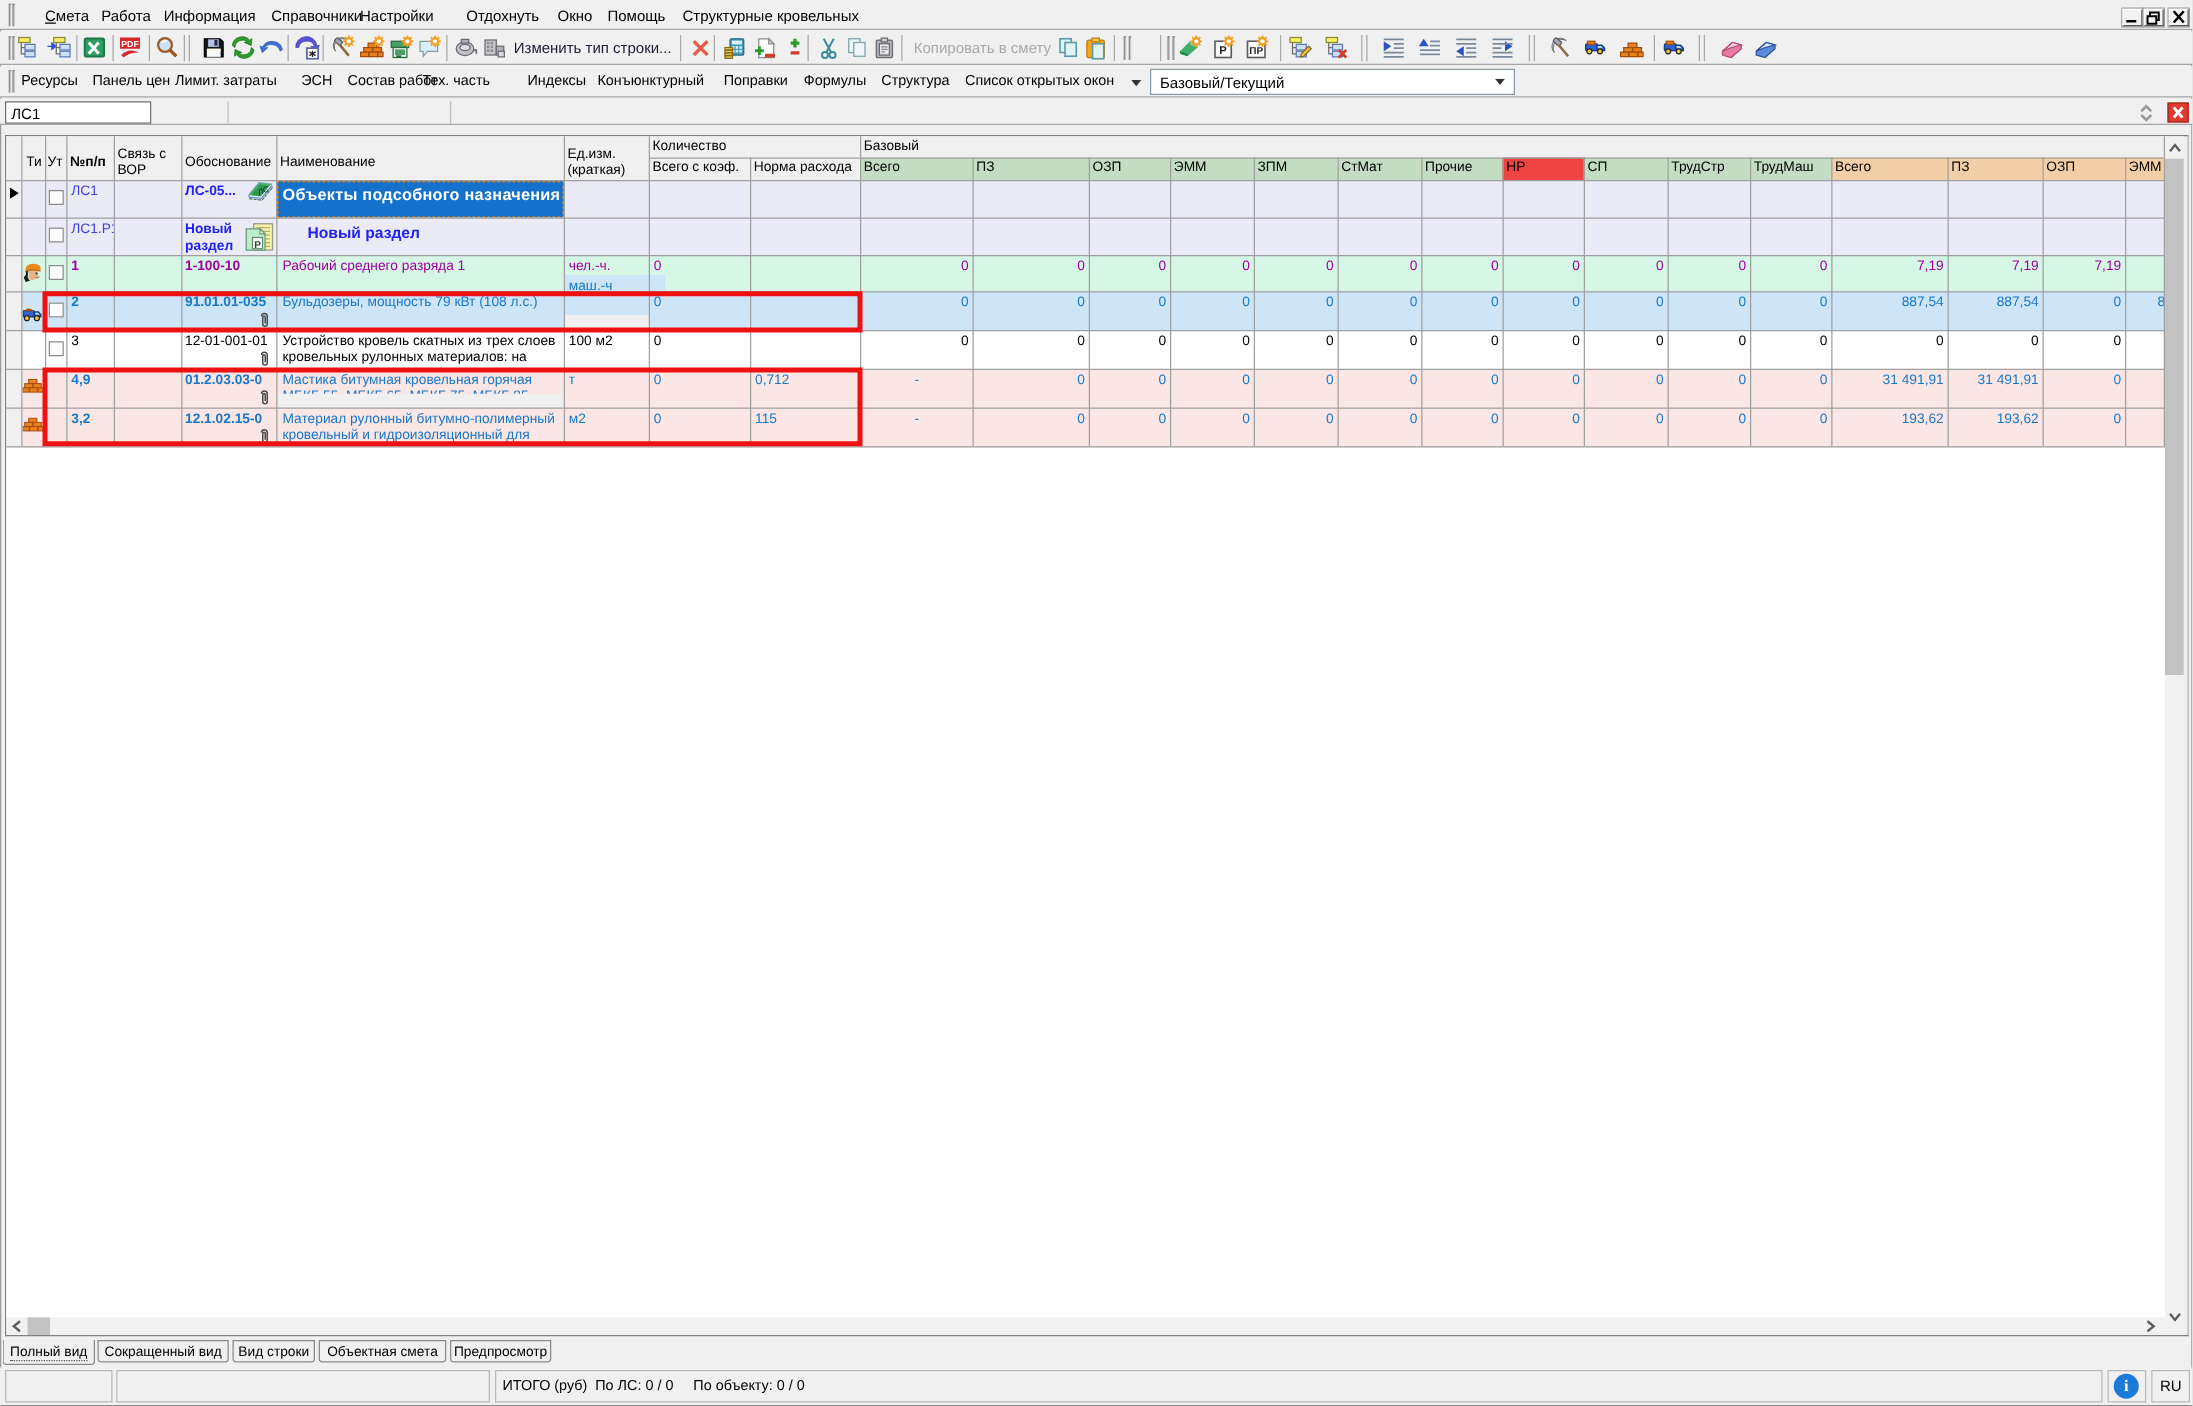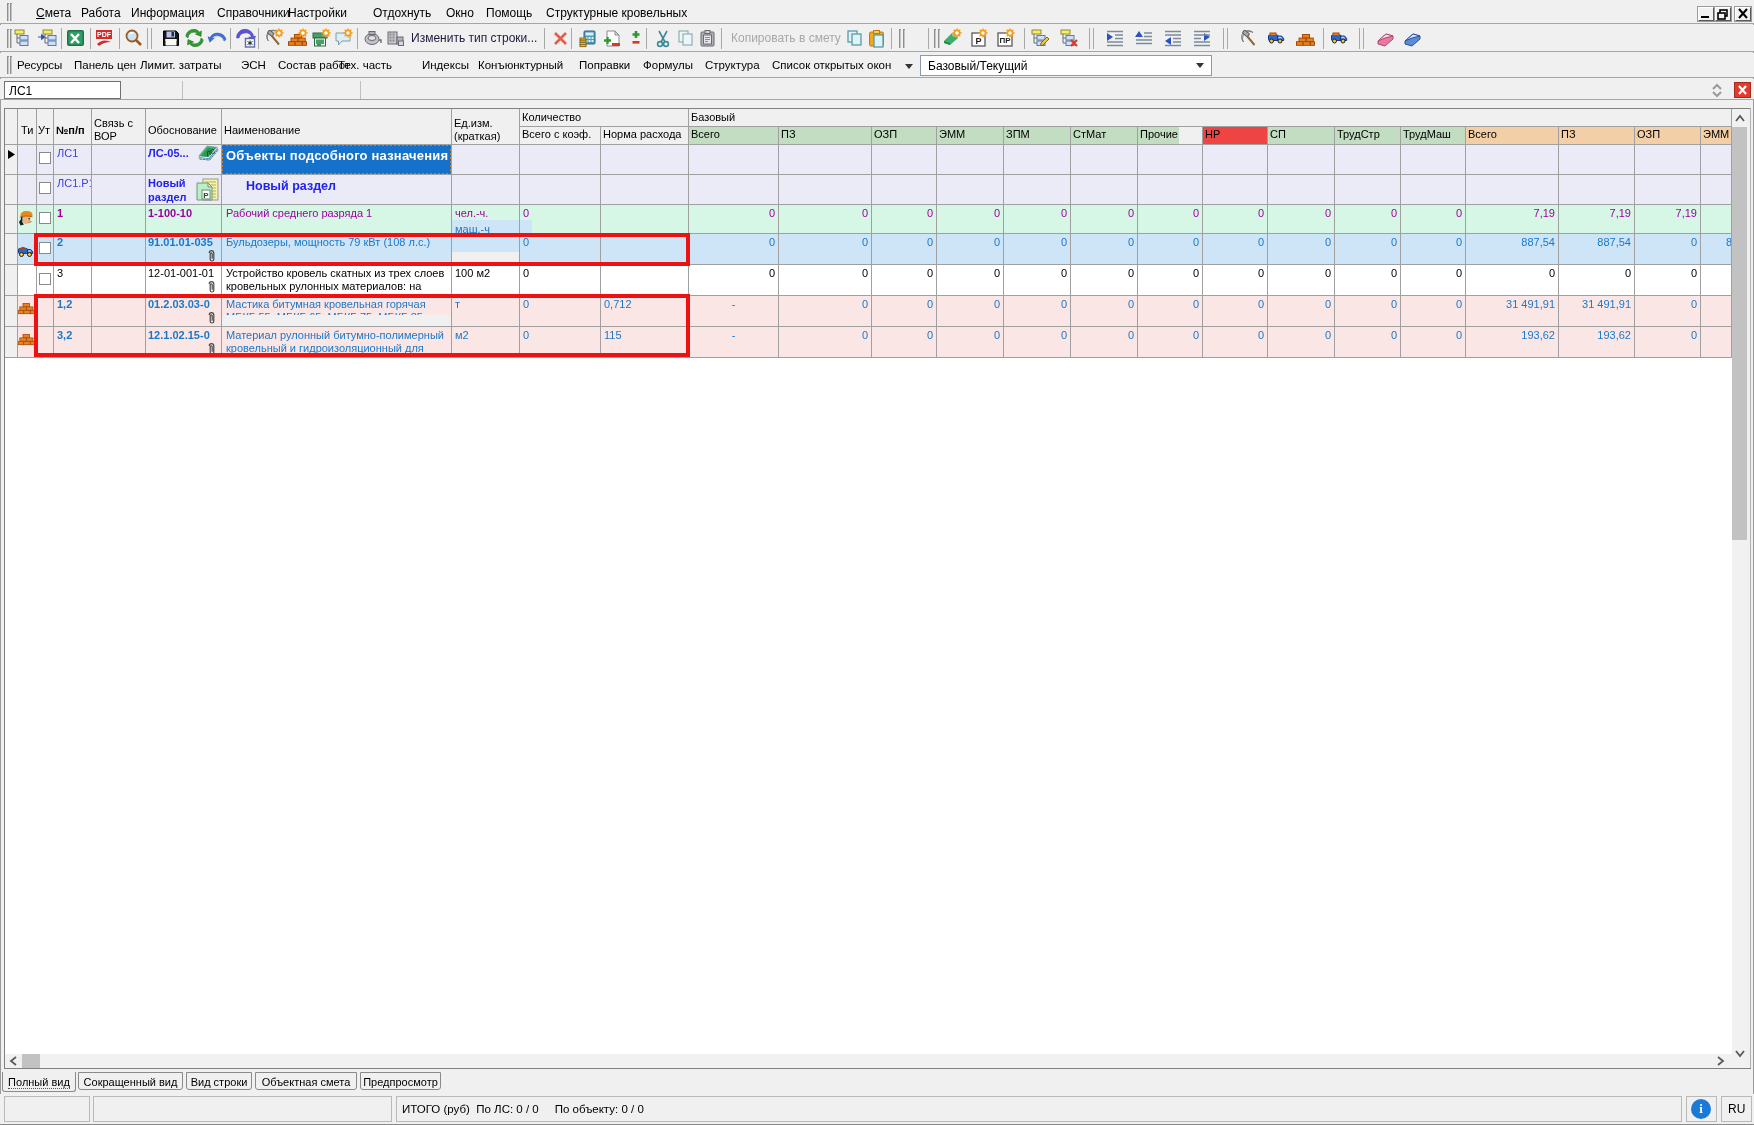--- a/index.html
+++ b/index.html
@@ -372,21 +372,21 @@
 <div class="hc" style="left:519px;top:109px;width:170px;height:18px;background:#f0f0f0;">Количество</div>
 <div class="hc" style="left:688px;top:109px;width:1044px;height:18px;background:#f0f0f0;">Базовый</div>
 <div class="hc" style="left:519px;top:126px;width:82px;height:19px;background:#f0f0f0;">Всего с коэф.</div>
 <div class="hc" style="left:600px;top:126px;width:89px;height:19px;background:#f0f0f0;">Норма расхода</div>
 <div class="hc" style="left:688px;top:126px;width:91px;height:19px;background:#c2ddc1;">Всего</div>
 <div class="hc" style="left:778px;top:126px;width:94px;height:19px;background:#c2ddc1;">ПЗ</div>
 <div class="hc" style="left:871px;top:126px;width:66px;height:19px;background:#c2ddc1;">ОЗП</div>
 <div class="hc" style="left:936px;top:126px;width:68px;height:19px;background:#c2ddc1;">ЭММ</div>
 <div class="hc" style="left:1003px;top:126px;width:68px;height:19px;background:#c2ddc1;">ЗПМ</div>
 <div class="hc" style="left:1070px;top:126px;width:68px;height:19px;background:#c2ddc1;">СтМат</div>
-<div class="hc" style="left:1137px;top:126px;width:42px;height:19px;background:#c2ddc1;">Прочие</div>
+<div class="hc" style="left:1137px;top:126px;width:66px;height:19px;background:#c2ddc1;">Прочие</div>
 <div class="hc" style="left:1202px;top:126px;width:66px;height:19px;background:#ef4444;">НР</div>
 <div class="hc" style="left:1267px;top:126px;width:68px;height:19px;background:#c2ddc1;">СП</div>
 <div class="hc" style="left:1334px;top:126px;width:67px;height:19px;background:#c2ddc1;">ТрудСтр</div>
 <div class="hc" style="left:1400px;top:126px;width:66px;height:19px;background:#c2ddc1;">ТрудМаш</div>
 <div class="hc" style="left:1465px;top:126px;width:94px;height:19px;background:#f3cfa7;">Всего</div>
 <div class="hc" style="left:1558px;top:126px;width:77px;height:19px;background:#f3cfa7;">ПЗ</div>
 <div class="hc" style="left:1634px;top:126px;width:67px;height:19px;background:#f3cfa7;">ОЗП</div>
 <div class="hc" style="left:1700px;top:126px;width:32px;height:19px;background:#f3cfa7;">ЭММ</div>
 <div class="dc" style="left:5px;top:144px;width:13px;height:31px;background:#f0f0f0;"></div>
 <div class="dc" style="left:17px;top:144px;width:20px;height:31px;background:#ebeaf7;"></div>
@@ -509,21 +509,21 @@
 <div class="dc num" style="left:1267px;top:264px;width:68px;height:32px;background:#ffffff;">0</div>
 <div class="dc num" style="left:1334px;top:264px;width:67px;height:32px;background:#ffffff;">0</div>
 <div class="dc num" style="left:1400px;top:264px;width:66px;height:32px;background:#ffffff;">0</div>
 <div class="dc num" style="left:1465px;top:264px;width:94px;height:32px;background:#ffffff;">0</div>
 <div class="dc num" style="left:1558px;top:264px;width:77px;height:32px;background:#ffffff;">0</div>
 <div class="dc num" style="left:1634px;top:264px;width:67px;height:32px;background:#ffffff;">0</div>
 <div class="dc" style="left:1700px;top:264px;width:32px;height:32px;background:#ffffff;"></div>
 <div class="dc" style="left:5px;top:295px;width:13px;height:32px;background:#f0f0f0;"></div>
 <div class="dc" style="left:17px;top:295px;width:20px;height:32px;background:#fbe6e6;"></div>
 <div class="dc" style="left:36px;top:295px;width:18px;height:32px;background:#fbe6e6;"></div>
-<div class="dc" style="left:53px;top:295px;width:39px;height:32px;background:#fbe6e6;color:#1a78c8;padding-left:4px"><b>1,2</b></div>
+<div class="dc" style="left:53px;top:295px;width:39px;height:32px;background:#fbe6e6;color:#1a78c8;padding-left:4px"><b>4,9</b></div>
 <div class="dc" style="left:91px;top:295px;width:55px;height:32px;background:#fbe6e6;"></div>
 <div class="dc" style="left:145px;top:295px;width:77px;height:32px;background:#fbe6e6;color:#1a78c8;padding-left:3px"><b>01.2.03.03-0</b></div>
 <div class="dc" style="left:221px;top:295px;width:231px;height:20px;background:#fbe6e6;color:#1a78c8;padding-left:5px;white-space:normal">Мастика битумная кровельная горячая<br>МБКГ-55, МБКГ-65, МБКГ-75, МБКГ-85</div>
 <div class="dc" style="left:451px;top:295px;width:69px;height:32px;background:#fbe6e6;color:#1a78c8;padding-left:4px">т</div>
 <div class="dc" style="left:519px;top:295px;width:82px;height:32px;background:#fbe6e6;color:#1a78c8;padding-left:4px">0</div>
 <div class="dc" style="left:600px;top:295px;width:89px;height:32px;background:#fbe6e6;color:#1a78c8;padding-left:4px">0,712</div>
 <div class="dc" style="left:688px;top:295px;width:91px;height:32px;background:#fbe6e6;color:#1a78c8;text-align:center">-</div>
 <div class="dc num" style="left:778px;top:295px;width:94px;height:32px;background:#fbe6e6;color:#1a78c8">0</div>
 <div class="dc num" style="left:871px;top:295px;width:66px;height:32px;background:#fbe6e6;color:#1a78c8">0</div>
 <div class="dc num" style="left:936px;top:295px;width:68px;height:32px;background:#fbe6e6;color:#1a78c8">0</div>

